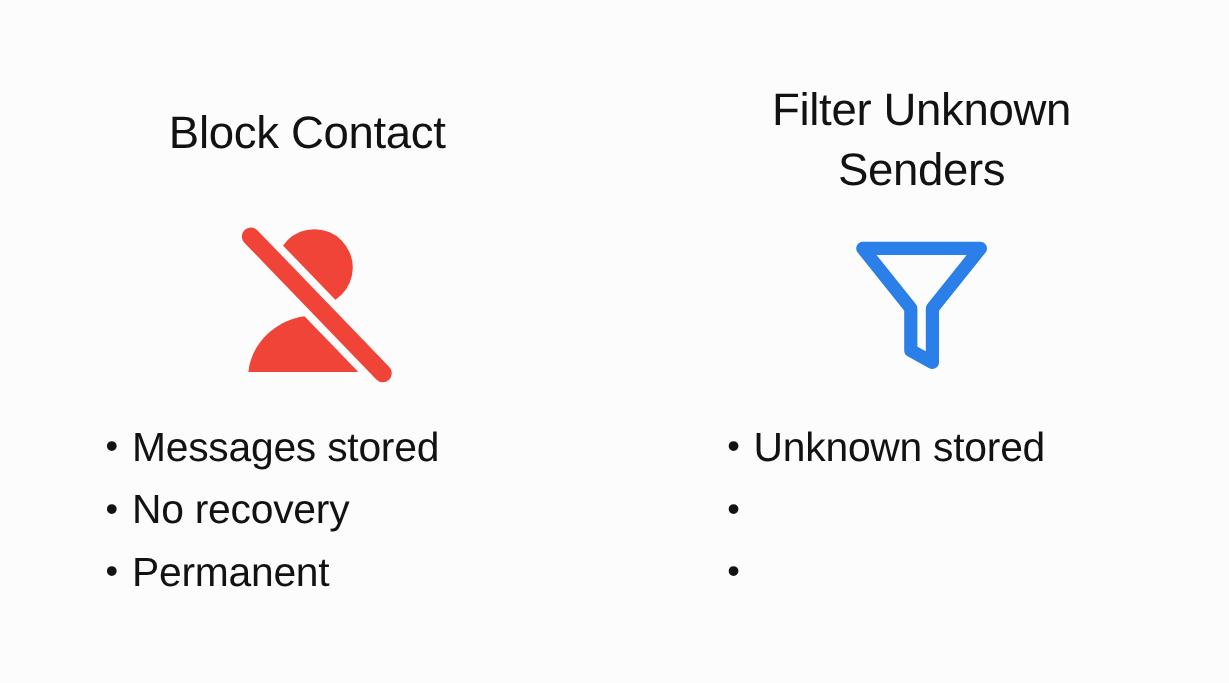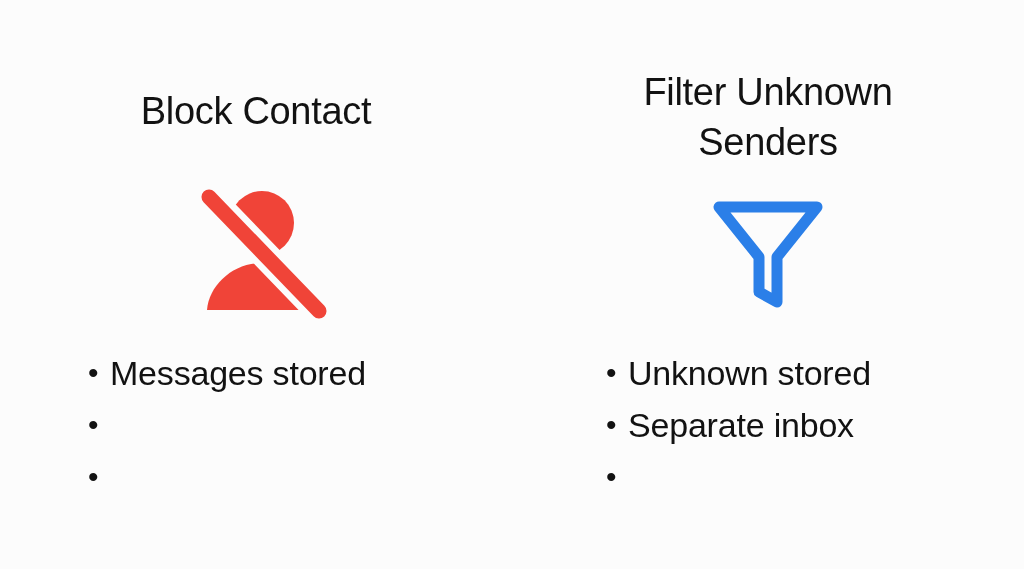--- a/index.html
+++ b/index.html
@@ -117,23 +117,25 @@
       </svg>
     </div>
 
     <ul class="bullets">
       <li>
         <span class="bullet-dot">•</span>
         <span class="bullet-text">Messages stored</span>
       </li>
       <li>
         <span class="bullet-dot">•</span>
+        <span class="bullet-text">No recovery</span>
       </li>
       <li>
         <span class="bullet-dot">•</span>
+        <span class="bullet-text">Permanent</span>
       </li>
     </ul>
 
   </section>
 
   <section class="column col-right">
 
     <h2 class="title">Filter Unknown
 Senders</h2>
 
@@ -143,21 +145,20 @@
       </svg>
     </div>
 
     <ul class="bullets">
       <li>
         <span class="bullet-dot">•</span>
         <span class="bullet-text">Unknown stored</span>
       </li>
       <li>
         <span class="bullet-dot">•</span>
-        <span class="bullet-text">Separate inbox</span>
       </li>
       <li>
         <span class="bullet-dot">•</span>
       </li>
     </ul>
 
   </section>
 
 </div>
 

